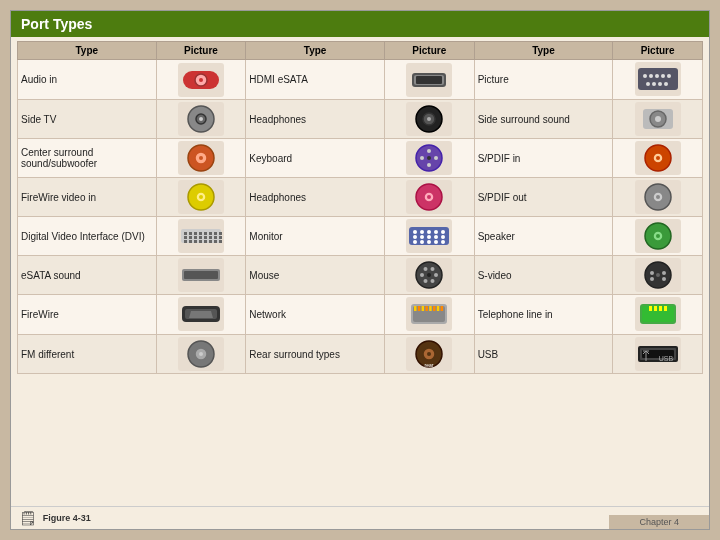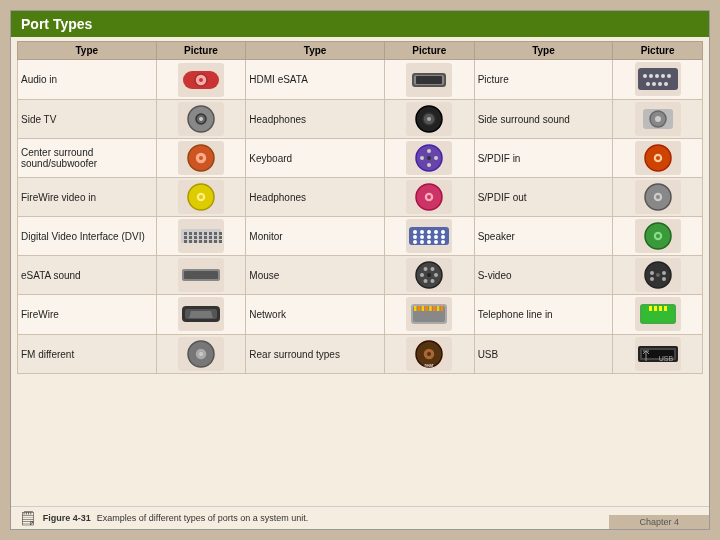--- a/index.html
+++ b/index.html
@@ -393,16 +393,15 @@
                 </svg>
               </div></td>
           </tr>
         </tbody>
     </table>
   </div>
 
   <div class="footer">
     <span style="font-size:14px;">🗒</span>
     <span style="font-weight:bold;">Figure 4-31</span>
-    <span>Examples of different types of ports on a system unit.</span>
   </div>
   <div class="footer-chapter">Chapter 4</div>
 </div>
 
 </body></html>

